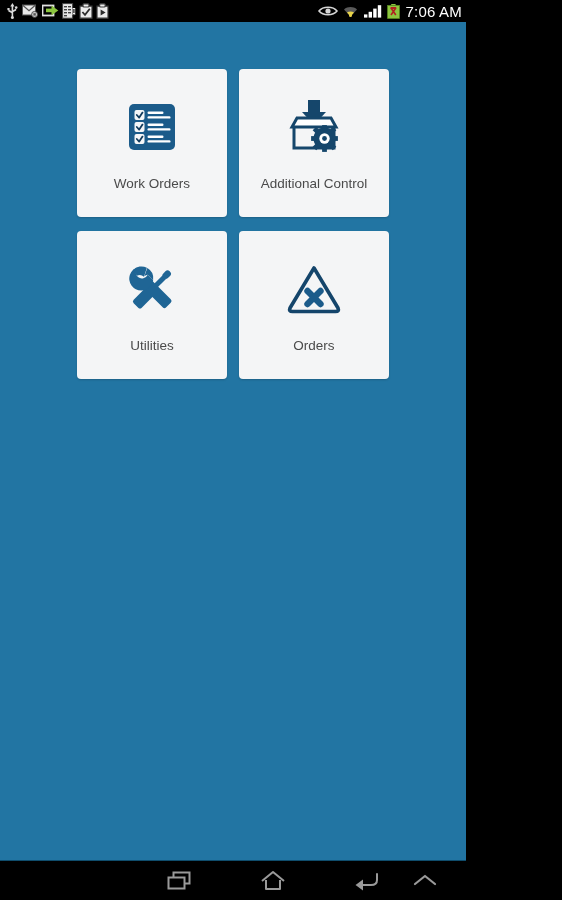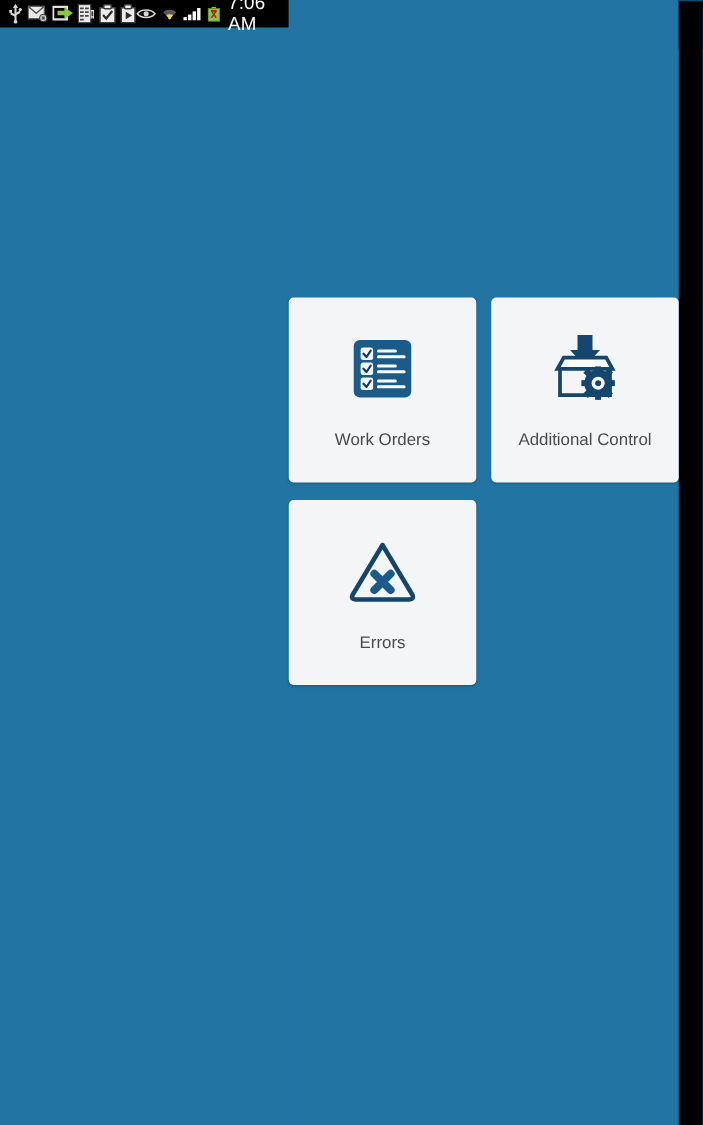--- a/index.html
+++ b/index.html
@@ -4,22 +4,22 @@
 <style>
   * { box-sizing: border-box; margin: 0; padding: 0; }
   html, body {
     width: 562px; height: 900px;
     background: #000;
     font-family: "Liberation Sans", sans-serif;
     overflow: hidden;
   }
   #screen {
     position: relative;
-    width: 532px; height: 900px;
-    display: flex; flex-direction: row;
+    width: 466px; height: 900px;
+    display: flex; flex-direction: column;
     background: #2275a3;
   }
 
   
   .statusbar {
     height: 22px; flex: 0 0 22px;
     background: #000000;
     display: flex; align-items: center;
     padding: 0 4px 0 6px;
     color: #ffffff;
@@ -44,21 +44,21 @@
     font-size: 19px; font-weight: bold; color: #1b3a63;
     letter-spacing: 0.2px;
   }
 
   
   .content {
     flex: 1 1 auto;
     background: #2275a3;
     padding-top: 47px;
     display: flex; justify-content: center;
-    align-items: center;
+    align-items: flex-start;
   }
   .grid {
     width: 312px;
     display: grid;
     grid-template-columns: 150px 150px;
     grid-template-rows: 148px 148px 148px;
     column-gap: 12px;
     row-gap: 14px;
   }
   .tile {
@@ -249,32 +249,52 @@
               </g>
               <circle r="5.2" fill="#ffffff"></circle>
               <circle r="2.4" fill="#15466b"></circle>
             </g>
           </svg>
         </div>
         <div class="tile-label">Additional Control</div>
       </div>
 
 
+      <div class="tile">
+        <div class="tile-icon">
+          <svg width="62" height="62" viewBox="0 0 62 62">
+
+            <g transform="rotate(45 31 31)">
+              <rect x="28" y="6" width="6.5" height="9" rx="3" fill="#1f6595"></rect>
+              <rect x="28.8" y="14" width="5" height="16" fill="#1f6595"></rect>
+              <rect x="25.6" y="29" width="11.4" height="25" rx="2.5" fill="#1f6595"></rect>
+            </g>
+
+            <g transform="rotate(-45 31 31)">
+              <rect x="25.6" y="20" width="11.4" height="34" rx="2.5" fill="#1f6595"></rect>
+              <path d="M31 4 a12 12 0 1 0 7 21.6 l0 -7.6 a6.4 6.4 0 1 1 -1.4 -12.4 Z" fill="#1f6595"></path>
+              <path d="M31 4 a12 12 0 0 1 11.4 8.4 l-8.4 4.2 a6.4 6.4 0 0 0 -4.4 -5.6 Z" fill="#1f6595"></path>
+              <path d="M42.6 12.8 a12 12 0 0 1 -4.6 12.8 l0 -7.6 a6.4 6.4 0 0 0 -3.4 -1.4 Z" fill="#1f6595"></path>
+            </g>
+          </svg>
+        </div>
+        <div class="tile-label">Utilities</div>
+      </div>
 
       <div class="tile">
         <div class="tile-icon">
           <svg width="62" height="58" viewBox="0 0 62 58">
             <path d="M31 8 L55 48 Q56.5 51.5 52.5 51.5 L9.5 51.5 Q5.5 51.5 7 48 Z" fill="none" stroke="#14456b" stroke-width="3.6" stroke-linejoin="round"></path>
             <g stroke="#1b5b8a" stroke-width="6.4" stroke-linecap="round">
               <line x1="24.5" y1="31" x2="37.5" y2="44"></line>
               <line x1="37.5" y1="31" x2="24.5" y2="44"></line>
             </g>
           </svg>
         </div>
-        <div class="tile-label">Errors</div>
+        <div class="tile-label">Orders</div>
       </div>
 
     </div>
   </div>
 
   <div class="navbar">
 
     <div class="nav-btn nav-recents">
       <svg width="24" height="20" viewBox="0 0 24 20">
         <rect x="6.5" y="1.5" width="16" height="11" fill="none" stroke="#9a9a9a" stroke-width="2"></rect>

